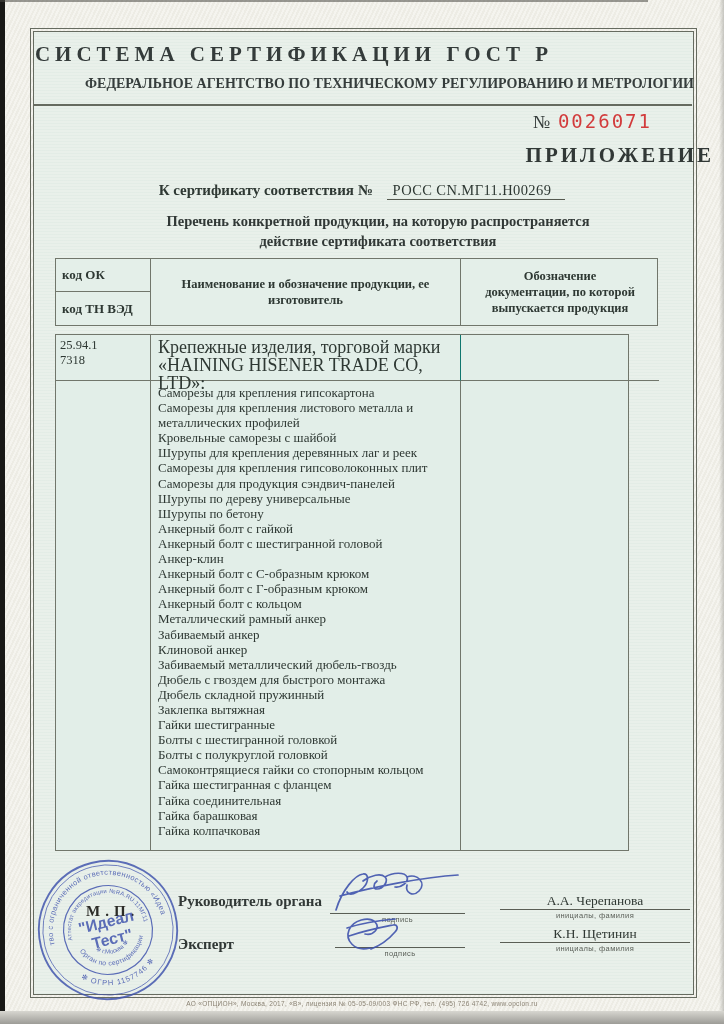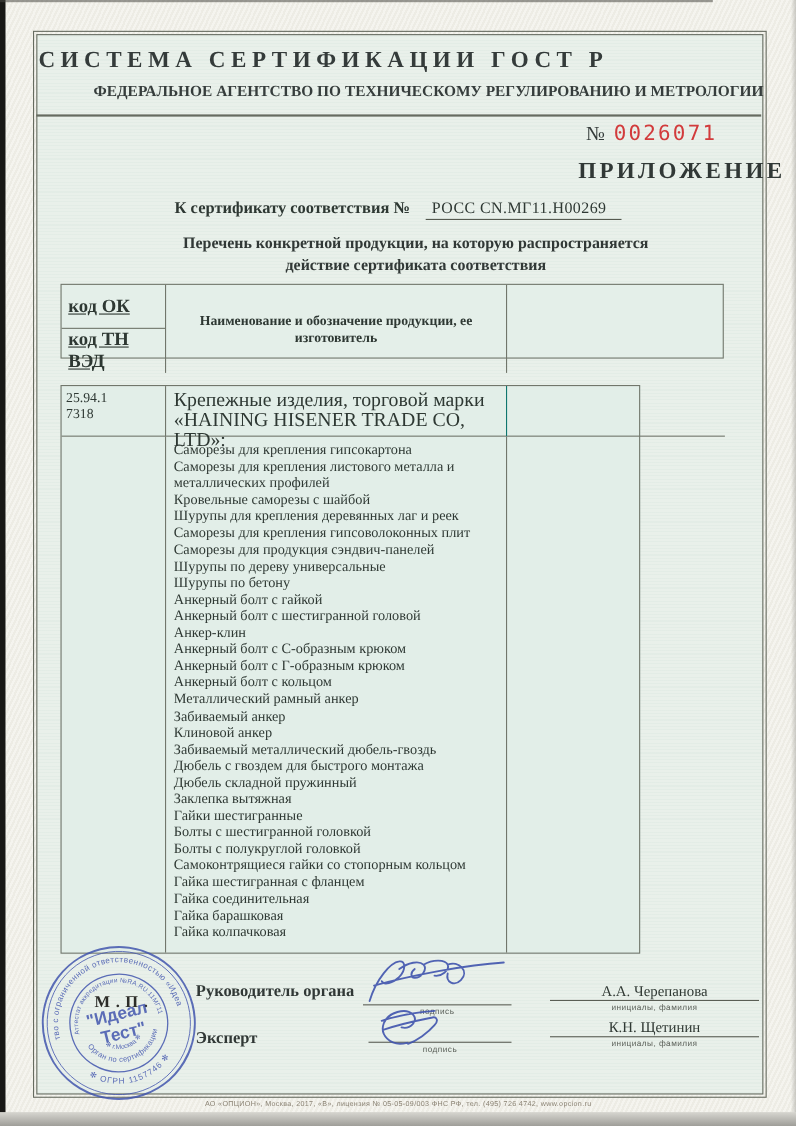--- a/index.html
+++ b/index.html
@@ -39,29 +39,29 @@
   .cert-line{position:absolute;left:30px;width:664px;top:182px;text-align:center;font-size:15px;}
   .cert-label{font-weight:bold;margin-right:10px;}
   .cert-value{font-size:14.5px;border-bottom:1px solid #55594f;padding:0 14px 1px 6px;letter-spacing:.4px;}
   .subtitle{position:absolute;left:46px;width:664px;top:211px;text-align:center;
     font-size:14.5px;font-weight:bold;line-height:20px;color:#313836;}
   
   .thead{position:absolute;left:55px;top:258px;width:603px;height:68px;
     display:grid;grid-template-columns:95px 310px 198px;
     border:1px solid #71766b;background:#e4efe9;box-sizing:border-box;}
   .th-col1{display:grid;grid-template-rows:1fr 1fr;border-right:1px solid #71766b;}
-  .th-c1a,.th-c1b{font-size:17px;font-weight:bold;padding-left:6px;display:flex;align-items:center;text-decoration:underline;}
+  .th-c1a,.th-c1b{font-size:13px;font-weight:bold;padding-left:6px;display:flex;align-items:center;}
   .th-c1a{border-bottom:1px solid #71766b;}
   .th-c2{border-right:1px solid #71766b;display:flex;align-items:center;justify-content:center;
     text-align:center;font-size:12.5px;font-weight:bold;line-height:16px;padding:0 28px;}
   .th-c3{display:flex;align-items:center;justify-content:center;text-align:center;
     font-size:12.5px;font-weight:bold;line-height:16px;padding:0 20px;}
-  .tbody{position:absolute;left:55px;top:334px;width:527px;height:517px;
+  .tbody{position:absolute;left:55px;top:334px;width:574px;height:517px;
     display:grid;grid-template-columns:95px 310px 198px;grid-template-rows:46px 1fr;
-    border:1px solid #71766b;background:#e2eee8;box-sizing:border-box;margin-top:16px;}
+    border:1px solid #71766b;background:#e2eee8;box-sizing:border-box;}
   .td{box-sizing:border-box;}
   .td-codes{border-right:1px solid #71766b;border-bottom:1px solid #71766b;
     font-size:12.5px;line-height:15px;padding:3px 4px;}
   .td-title{border-right:1px solid #0f766e;border-bottom:1px solid #71766b;
     font-size:18px;line-height:18px;padding:3px 8px 0 7px;}
   .td-doc1{border-bottom:1px solid #71766b;}
   .td-empty{border-right:1px solid #71766b;}
   .td-items{border-right:1px solid #71766b;font-size:13px;line-height:15.1px;padding:4px 8px 0 7px;}
   .list-line{white-space:normal;}
   
@@ -126,20 +126,21 @@
     <div>Перечень конкретной продукции,  на которую распространяется</div>
     <div>действие сертификата соответствия</div>
   </div>
 
   <div class="thead">
     <div class="th-col1">
       <div class="th-c1a">код ОК</div>
       <div class="th-c1b">код ТН ВЭД</div>
     </div>
     <div class="th-c2">Наименование и обозначение продукции, ее изготовитель</div>
+    <div class="th-c3">Обозначение документации, по которой выпускается продукция</div>
   </div>
 
   <div class="tbody">
     <div class="td td-codes">
       <div>25.94.1</div>
       <div>7318</div>
     </div>
     <div class="td td-title">Крепежные изделия, торговой марки «HAINING HISENER TRADE CO, LTD»:</div>
     <div class="td td-doc1"></div>
     <div class="td td-empty"></div>

